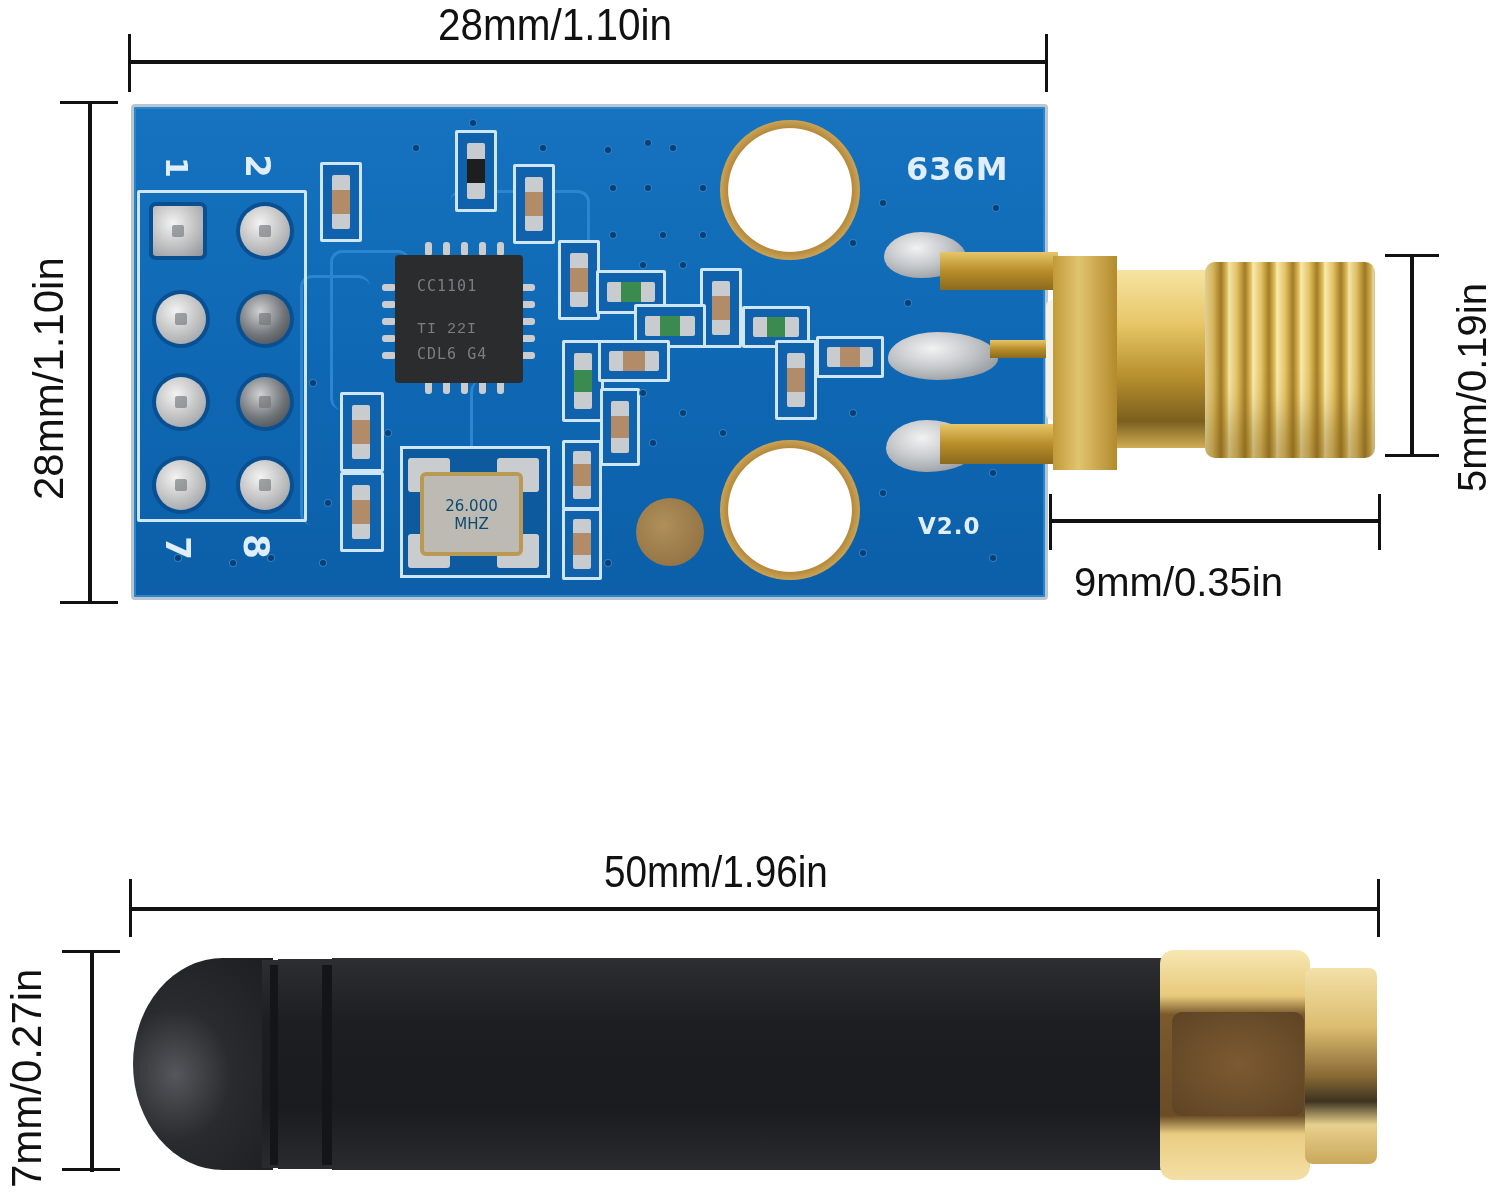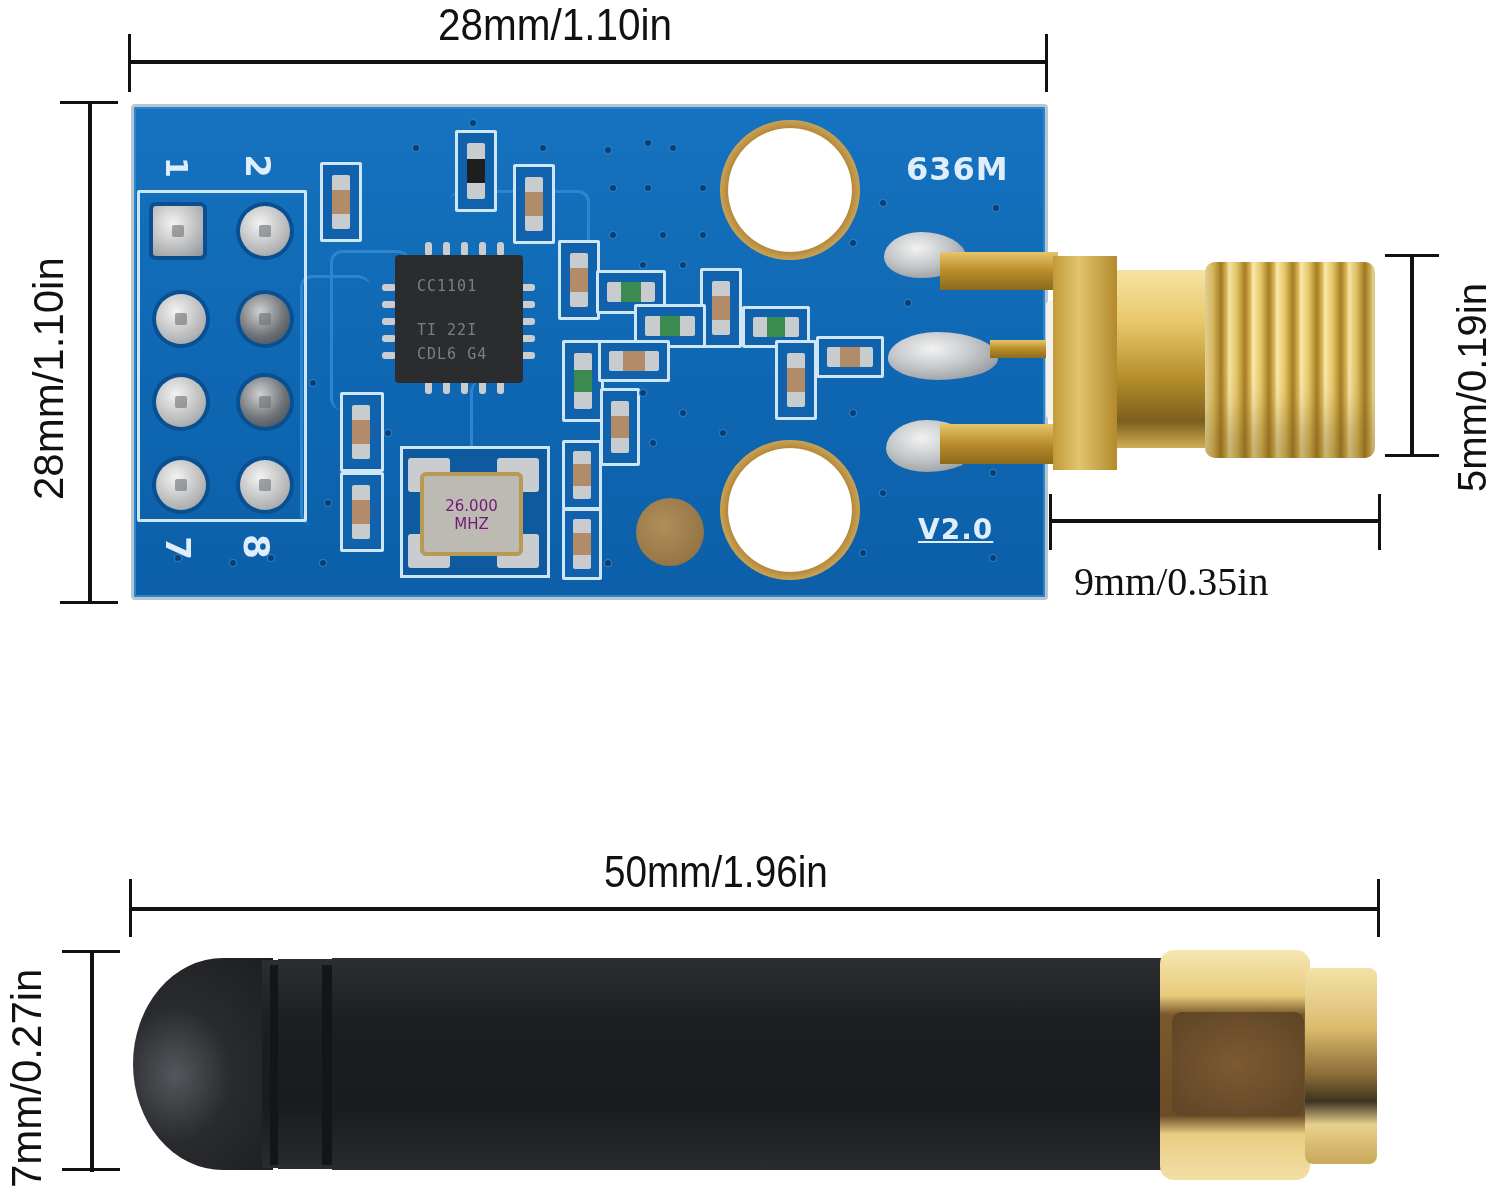--- a/index.html
+++ b/index.html
@@ -1,17 +1,17 @@
 <!DOCTYPE html>
 <html><head>
   <meta charset="utf-8">
   <style>
     html, body { margin: 0; padding: 0; background: #ffffff; }
     body { width: 1500px; height: 1193px; position: relative; overflow: hidden; font-family: "Liberation Sans", "DejaVu Sans", sans-serif; }
-    .dim-text { position: absolute; color: #111; font-family: Liberation Serif, serif; font-size: 40px; line-height: 1; white-space: nowrap; }
+    .dim-text { position: absolute; color: #111; font-family: Liberation Sans, sans-serif; font-size: 40px; line-height: 1; white-space: nowrap; }
     .dim-narrow { font-family: "Liberation Sans", "DejaVu Sans", sans-serif; font-size: 44px; transform: scaleX(0.92); transform-origin: left center; }
     .hline { position: absolute; height: 4px; background: #111; }
     .vline { position: absolute; width: 4px; background: #111; }
     .tick-v { position: absolute; width: 3px; background: #111; }
     .tick-h { position: absolute; height: 3px; background: #111; }
     .vert-text { position: absolute; color: #111; font-size: 42px; line-height: 1; white-space: nowrap; transform: rotate(-90deg); transform-origin: left top; font-family: "Liberation Sans", "DejaVu Sans", sans-serif; }
 
     
     .pcb { position: absolute; left: 131px; top: 104px; width: 917px; height: 496px; background: linear-gradient(180deg, #1673bf 0%, #0f68b4 50%, #0c5fa8 100%); border: 3px solid #b9c6cf; border-radius: 4px; box-sizing: border-box; box-shadow: inset 0 0 0 2px #2a86cc; }
     .silk { position: absolute; color: #dfeefa; font-weight: bold; font-family: "DejaVu Sans", sans-serif; }
@@ -28,21 +28,21 @@
     .smd { position: absolute; background: linear-gradient(180deg, #c9ccce 0%, #c9ccce 28%, #b28b68 28%, #b28b68 72%, #c9ccce 72%); border-radius: 2px; }
     .smd.h { background: linear-gradient(90deg, #c9ccce 0%, #c9ccce 28%, #b28b68 28%, #b28b68 72%, #c9ccce 72%); }
     .smd.black { background: linear-gradient(180deg, #c9ccce 0%, #c9ccce 28%, #1e1e1e 28%, #1e1e1e 72%, #c9ccce 72%); }
     .smd.green { background: linear-gradient(90deg, #c9ccce 0%, #c9ccce 30%, #3b8a4f 30%, #3b8a4f 70%, #c9ccce 70%); }
     .via { position: absolute; width: 6px; height: 6px; border-radius: 50%; background: #0a3f74; box-shadow: 0 0 0 1px #2b7fc4; }
     .hole { position: absolute; width: 140px; height: 140px; border-radius: 50%; background: radial-gradient(circle, #ffffff 0%, #ffffff 62%, #b58a3c 63%, #d8b063 75%, #9d7431 100%); }
     .testpad { position: absolute; left: 636px; top: 498px; width: 68px; height: 68px; border-radius: 50%; background: radial-gradient(circle at 40% 40%, #b08f5a 0%, #8a6b3d 100%); }
     .crystal-frame { position: absolute; left: 400px; top: 446px; width: 150px; height: 132px; border: 3px solid #cfe6f7; box-sizing: border-box; background: #0d5a9f; }
     .crystal-pad { position: absolute; width: 42px; height: 34px; background: #c9cdd0; border-radius: 3px; }
     .crystal { position: absolute; left: 420px; top: 472px; width: 103px; height: 84px; background: #bdbab3; border: 4px solid #b99a55; border-radius: 6px; box-sizing: border-box; }
-    .crystal-text { position: absolute; left: 0; width: 100%; text-align: center; color: #701a75; font-family: "DejaVu Sans", sans-serif; font-size: 15px; line-height: 1.1; }
+    .crystal-text { position: absolute; left: 0; width: 100%; text-align: center; color: #0c4a6e; font-family: "DejaVu Sans", sans-serif; font-size: 15px; line-height: 1.1; }
     .trace { position: absolute; border: 3px solid #2c86cf; box-sizing: border-box; border-radius: 12px; }
     .solder { position: absolute; background: radial-gradient(ellipse at 40% 35%, #f2f2f2 0%, #c3c6c9 45%, #7d8186 100%); border-radius: 45% 55% 55% 45% / 55% 55% 45% 45%; }
 
     
     .sma-leg { position: absolute; background: linear-gradient(180deg, #e6c66a 0%, #b88d2a 50%, #8b6a1d 100%); }
     .sma-flange { position: absolute; left: 1053px; top: 256px; width: 64px; height: 214px; background: linear-gradient(90deg, #c29a3a 0%, #e1c46f 40%, #b38a2c 100%); }
     .sma-insulator { position: absolute; left: 1046px; top: 300px; width: 12px; height: 120px; background: #f4f1ea; border-radius: 6px; }
     .sma-body { position: absolute; left: 1117px; top: 270px; width: 90px; height: 178px; background: linear-gradient(180deg, #f6e4a3 0%, #e7c768 30%, #b78f2c 60%, #7b5f1e 85%, #cfae55 100%); }
     .sma-thread { position: absolute; left: 1205px; top: 262px; width: 170px; height: 196px; border-radius: 10px; background: repeating-linear-gradient(90deg, #f8eab0 0px, #e4c465 8px, #a57d24 16px, #e2c262 22px, #f8eab0 24px); box-shadow: inset 0 -40px 40px rgba(110,80,20,.35); }
 
@@ -109,21 +109,21 @@
   <div class="chip-pin-h" style="left:382px; top:318px;"></div>
   <div class="chip-pin-h" style="left:382px; top:335px;"></div>
   <div class="chip-pin-h" style="left:382px; top:352px;"></div>
   <div class="chip-pin-h" style="left:521px; top:284px;"></div>
   <div class="chip-pin-h" style="left:521px; top:301px;"></div>
   <div class="chip-pin-h" style="left:521px; top:318px;"></div>
   <div class="chip-pin-h" style="left:521px; top:335px;"></div>
   <div class="chip-pin-h" style="left:521px; top:352px;"></div>
   <div class="chip">
     <div class="chip-text" style="left:22px; top:22px;">CC1101</div>
-    <div class="chip-text" style="left:22px; top:66px;">TI  22I</div>
+    <div class="chip-text" style="left:22px; top:66px;font-family:Liberation Mono, monospace;">TI  22I</div>
     <div class="chip-text" style="left:22px; top:90px;">CDL6  G4</div>
   </div>
 </div>
 
 <div class="smd-frame" style="left:320px; top:162px; width:42px; height:80px;">
     <div class="smd" style="left:9px; top:10px; width:18px; height:54px;"></div>
   </div>
 <div class="smd-frame" style="left:455px; top:130px; width:42px; height:82px;">
     <div class="smd black" style="left:9px; top:10px; width:18px; height:56px;"></div>
   </div>
@@ -181,21 +181,21 @@
 <div class="crystal">
   <div class="crystal-text" style="top:22px;">26.000</div>
   <div class="crystal-text" style="top:40px;">MHZ</div>
 </div>
 
 <div class="hole" style="left:720px; top:120px;"></div>
 <div class="hole" style="left:720px; top:440px;"></div>
 <div class="testpad"></div>
 
 <div class="silk" style="left:906px; top:150px; font-size:32px; letter-spacing:1px;">636M</div>
-<div class="silk" style="left:918px; top:513px; font-size:28px; letter-spacing:1px;text-decoration:underline;">V2.0</div>
+<div class="silk" style="left:918px; top:513px; font-size:23px; letter-spacing:1px;">V2.0</div>
 
 <div>
   <div class="via" style="left:413px; top:145px;"></div>
     <div class="via" style="left:470px; top:120px;"></div>
     <div class="via" style="left:540px; top:145px;"></div>
   <div class="via" style="left:605px; top:147px;"></div>
     <div class="via" style="left:645px; top:140px;"></div>
     <div class="via" style="left:670px; top:145px;"></div>
   <div class="via" style="left:610px; top:185px;"></div>
     <div class="via" style="left:645px; top:185px;"></div>

